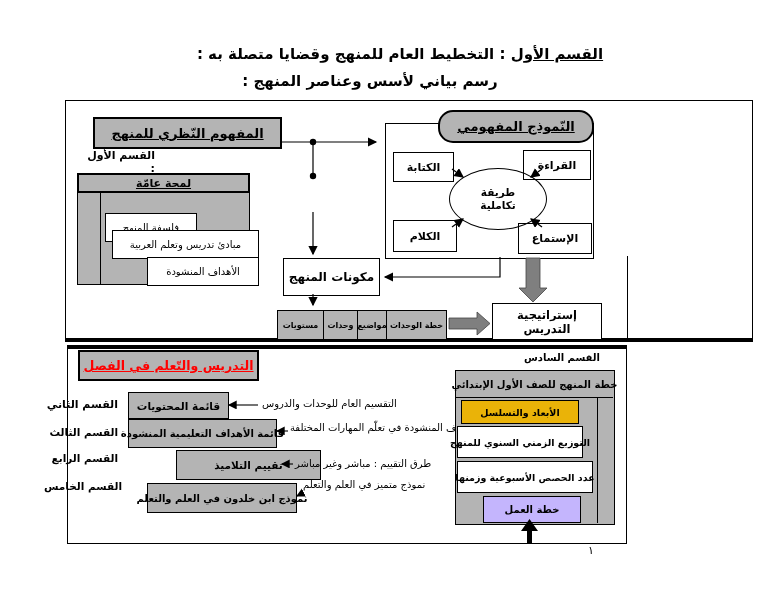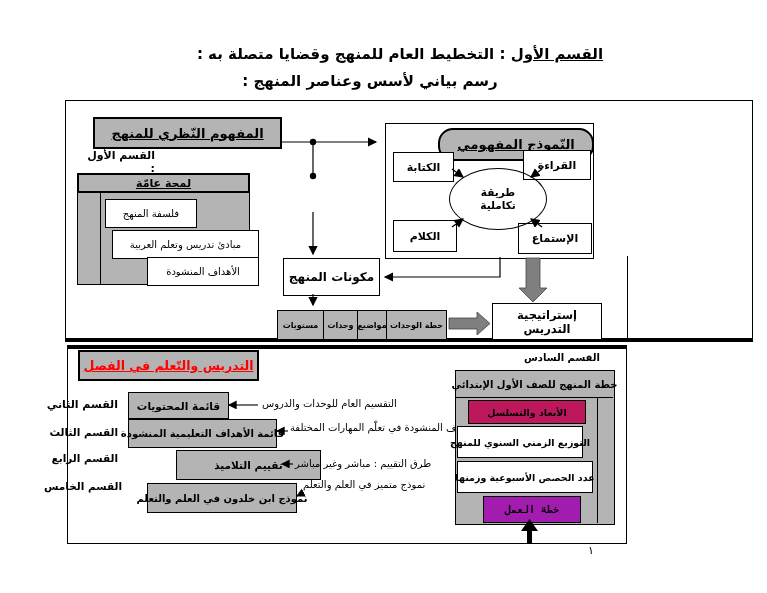--- a/index.html
+++ b/index.html
@@ -27,36 +27,36 @@
 
   <div class="abs" style="left:65px;top:100px;width:686px;height:237px;border:1.5px solid #000;border-bottom:4px solid #000;"></div>
 
   <div class="abs ar bold ctr grayhdr" style="left:93px;top:117px;width:185px;height:28px;font-size:13px;">المفهوم النّظري للمنهج</div>
   <div class="abs ar bold" style="left:85px;top:149px;width:70px;font-size:11px;">القسم الأول :</div>
 
   <div class="abs" style="left:77px;top:173px;width:173px;height:112px;padding-left:32px;">
     <div class="abs ar bold ctr grayhdr" style="left:0;top:0;width:173px;height:20px;font-size:11px;box-sizing:border-box;">لمحة عامّة</div>
     <div class="abs gray" style="left:0;top:20px;width:173px;height:92px;border:1.5px solid #000;border-top:none;box-sizing:border-box;"></div>
     <div class="abs" style="left:23px;top:20px;width:1px;height:92px;background:#000;"></div>
-    <div class="abs ar ctr wbox" style="left:28px;top:26px;width:90px;height:27px;font-size:10px;">فلسفة المنهج</div>
+    <div class="abs ar ctr wbox" style="left:28px;top:40px;width:90px;height:27px;font-size:10px;">فلسفة المنهج</div>
     <div class="abs ar ctr wbox nowrap" style="left:35px;top:57px;width:145px;height:27px;font-size:10px;">مبادئ تدريس وتعلم العربية</div>
     <div class="abs ar ctr wbox" style="left:70px;top:84px;width:110px;height:27px;font-size:10px;">الأهداف المنشودة</div>
   </div>
 
   <div class="abs ar bold ctr wbox" style="left:283px;top:258px;width:95px;height:36px;font-size:12px;text-align:right;">مكونات المنهج</div>
 
   <div class="abs" style="left:277px;top:310px;width:170px;height:30px;border:1.5px solid #000;box-sizing:border-box;display:flex;">
     <div class="ar bold ctr gray" style="width:45px;border-right:1px solid #000;font-size:8px;">مستويات</div>
     <div class="ar bold ctr gray" style="width:33px;border-right:1px solid #000;font-size:8px;">وحدات</div>
     <div class="ar bold ctr gray" style="width:28px;border-right:1px solid #000;font-size:8px;">مواضيع</div>
     <div class="ar bold ctr gray" style="flex:1;font-size:8px;">خطة الوحدات</div>
   </div>
 
   <div class="abs" style="left:385px;top:123px;width:207px;height:134px;border:1.5px solid #000;"></div>
-  <div class="abs ar bold ctr grayhdr" style="left:438px;top:128px;width:152px;height:29px;font-size:13px;border-radius:15px;">النّموذج المفهومي</div>
+  <div class="abs ar bold ctr grayhdr" style="left:438px;top:110px;width:152px;height:29px;font-size:13px;border-radius:15px;">النّموذج المفهومي</div>
   <div class="abs ar bold ctr wbox" style="left:393px;top:152px;width:59px;height:28px;font-size:11px;">الكتابة</div>
   <div class="abs ar bold ctr wbox" style="left:523px;top:150px;width:66px;height:28px;font-size:11px;">القراءة</div>
   <div class="abs ar bold ctr wbox" style="left:393px;top:220px;width:62px;height:30px;font-size:11px;">الكلام</div>
   <div class="abs ar bold ctr wbox" style="left:518px;top:223px;width:72px;height:29px;font-size:11px;">الإستماع</div>
   <div class="abs ar bold ctr wbox" style="left:492px;top:303px;width:108px;height:35px;font-size:11.5px;">إستراتيجية التدريس</div>
 
   <div class="abs ar bold" style="left:449px;top:168px;width:96px;height:60px;border:1.5px solid #000;border-radius:50%;
               display:flex;flex-direction:column;align-items:center;justify-content:center;font-size:10.5px;line-height:1.25;">
     <span>طريقة</span>
     <span>تكاملية</span>
@@ -79,24 +79,24 @@
   <div class="abs ar nowrap" style="left:295px;top:458px;font-size:10px;">طرق التقييم : مباشر وغير مباشر</div>
 
   <div class="abs ar bold nowrap" style="left:66px;top:480px;width:56px;font-size:10.5px;">القسم الخامس</div>
   <div class="abs ar bold ctr gray nowrap" style="left:147px;top:483px;width:148px;height:28px;border:1.5px solid #000;font-size:10px;">نموذج ابن خلدون في العلم والتعلم</div>
   <div class="abs ar nowrap" style="left:303px;top:479px;font-size:10px;">نموذج متميز في العلم والتعلم</div>
 
   <div class="abs ar bold nowrap" style="left:540px;top:352px;width:60px;font-size:10px;">القسم السادس</div>
   <div class="abs gray" style="left:455px;top:370px;width:160px;height:155px;border:1.5px solid #000;box-sizing:border-box;">
     <div class="abs ar bold ctr nowrap" style="left:0;top:0;width:157px;height:26px;border-bottom:1px solid #000;font-size:10px;">خطة المنهج للصف الأول الإبتدائي</div>
     <div class="abs" style="left:141px;top:26px;width:1px;height:126px;background:#000;"></div>
-    <div class="abs ar bold ctr nowrap" style="left:12px;top:29px;width:116px;height:22px;background:#be185d;border:1px solid #000;font-size:9.5px;">الأبعاد والتسلسل</div>
+    <div class="abs ar bold ctr nowrap" style="left:5px;top:29px;width:116px;height:22px;background:#eab308;border:1px solid #000;font-size:9.5px;">الأبعاد والتسلسل</div>
     <div class="abs ar bold ctr nowrap" style="left:1px;top:55px;width:124px;height:30px;background:#fff;border:1px solid #000;font-size:9.5px;">التوزيع الزمني السنوي للمنهج</div>
     <div class="abs ar bold ctr nowrap" style="left:1px;top:90px;width:134px;height:30px;background:#fff;border:1px solid #000;font-size:9.5px;">عدد الحصص الأسبوعية وزمنها</div>
-    <div class="abs ar bold ctr nowrap" style="left:27px;top:125px;width:96px;height:25px;background:#a21caf;border:1px solid #000;font-size:10px;font-family:Liberation Mono, monospace;">خطة العمل</div>
+    <div class="abs ar bold ctr nowrap" style="left:27px;top:125px;width:96px;height:25px;background:#c4b5fd;border:1px solid #000;font-size:10px;">خطة العمل</div>
   </div>
 
   <div class="abs" style="left:588px;top:544px;font-size:11px;">١</div>
 
   <svg width="767" height="593" viewBox="0 0 767 593">
     <defs>
       <marker id="ah" markerWidth="9" markerHeight="9" refX="7" refY="4" orient="auto">
         <path d="M0,0 L8,4 L0,8 Z" fill="#000"></path>
       </marker>
     </defs>

